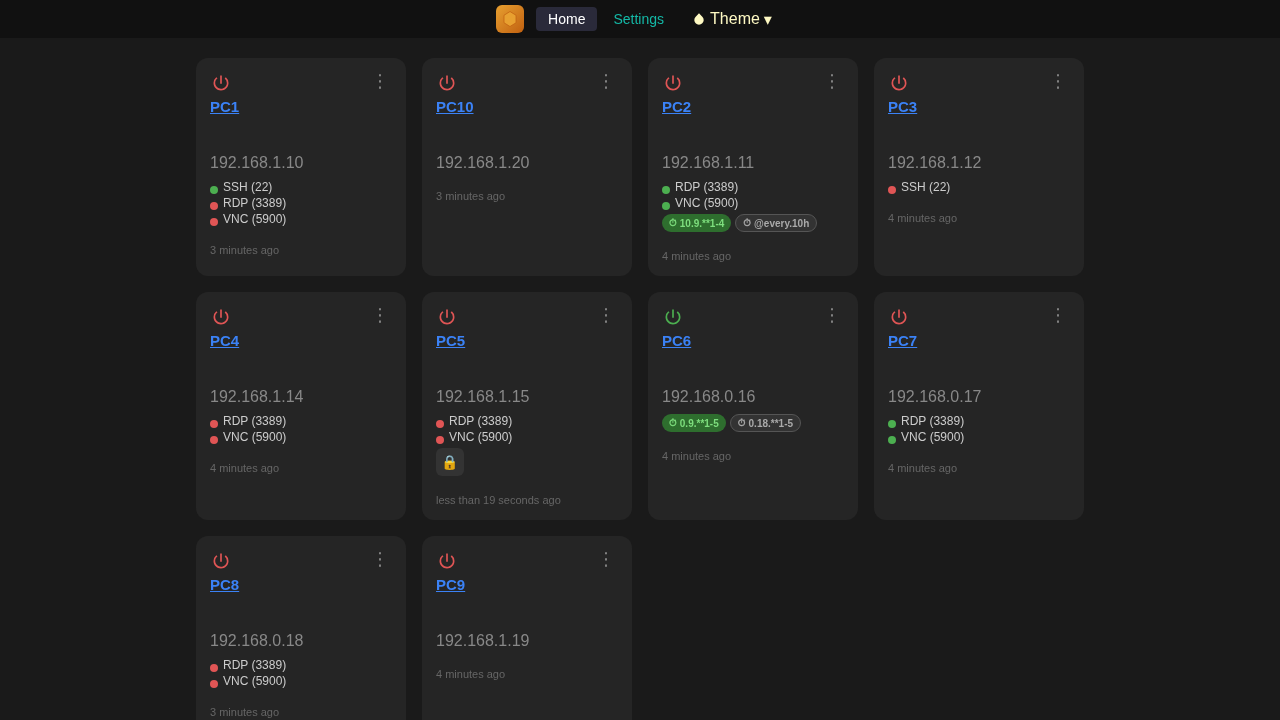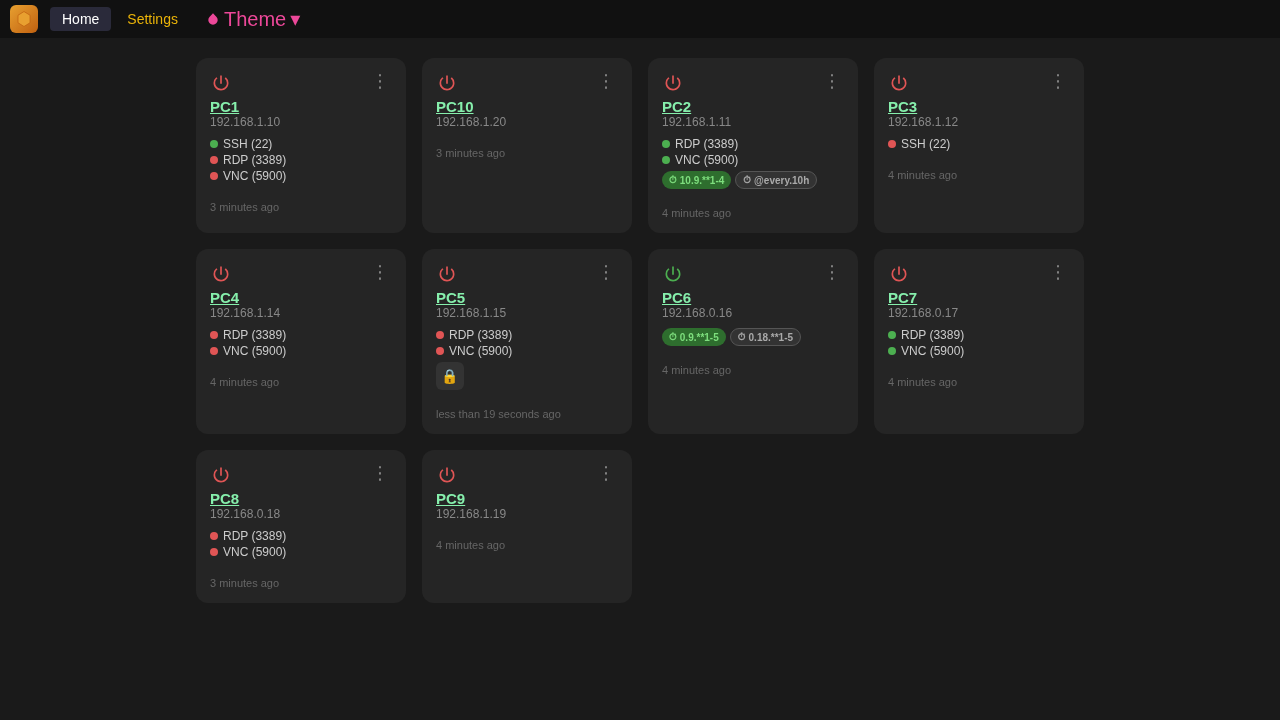--- a/index.html
+++ b/index.html
@@ -11,55 +11,56 @@
       min-height: 720px;
     }
     
     .navbar {
       display: flex;
       align-items: center;
       background: #111;
       height: 38px;
       padding: 0 10px;
       gap: 4px;
+      justify-content: center;
     }
     .navbar-brand {
       width: 28px;
       height: 28px;
       background: linear-gradient(135deg, #e8a030, #c06010);
       border-radius: 6px;
       display: flex;
       align-items: center;
       justify-content: center;
       margin-right: 8px;
     }
     .navbar-brand svg {
       width: 18px;
       height: 18px;
     }
     .nav-item {
       padding: 4px 12px;
       border-radius: 4px;
       cursor: pointer;
-      color: #eab308;
+      color: #14b8a6;
       font-size: 14px;
     }
     .nav-item.active {
       background: #2a2a3a;
       color: #fff;
     }
     .nav-theme {
       display: flex;
       align-items: center;
       gap: 4px;
       padding: 4px 12px;
       border-radius: 4px;
       cursor: pointer;
-      color: #ec4899;
-      font-size: 20px;
+      color: #fef9c3;
+      font-size: 16px;
     }
 
     
     .grid-container {
       display: grid;
       grid-template-columns: repeat(4, 210px);
       gap: 16px;
       padding: 20px 190px;
       justify-content: center;
     }
@@ -95,32 +96,33 @@
       color: #888;
       font-size: 18px;
       line-height: 1;
       letter-spacing: 1px;
       padding: 0 2px;
     }
 
     .card-title {
       font-size: 15px;
       font-weight: 600;
-      color: #86efac;
+      color: #3b82f6;
       text-decoration: underline;
       cursor: pointer;
     }
     .card-ip {
-      font-size: 12px;
+      font-size: 16px;
       color: #888;
       margin-bottom: 8px;
+      margin-top: 39px;
     }
     .service-row {
       display: flex;
-      align-items: center;
+      align-items: flex-end;
       gap: 5px;
       margin-bottom: 2px;
       font-size: 12px;
     }
     .dot {
       width: 8px;
       height: 8px;
       border-radius: 50%;
       display: inline-block;
       flex-shrink: 0;

